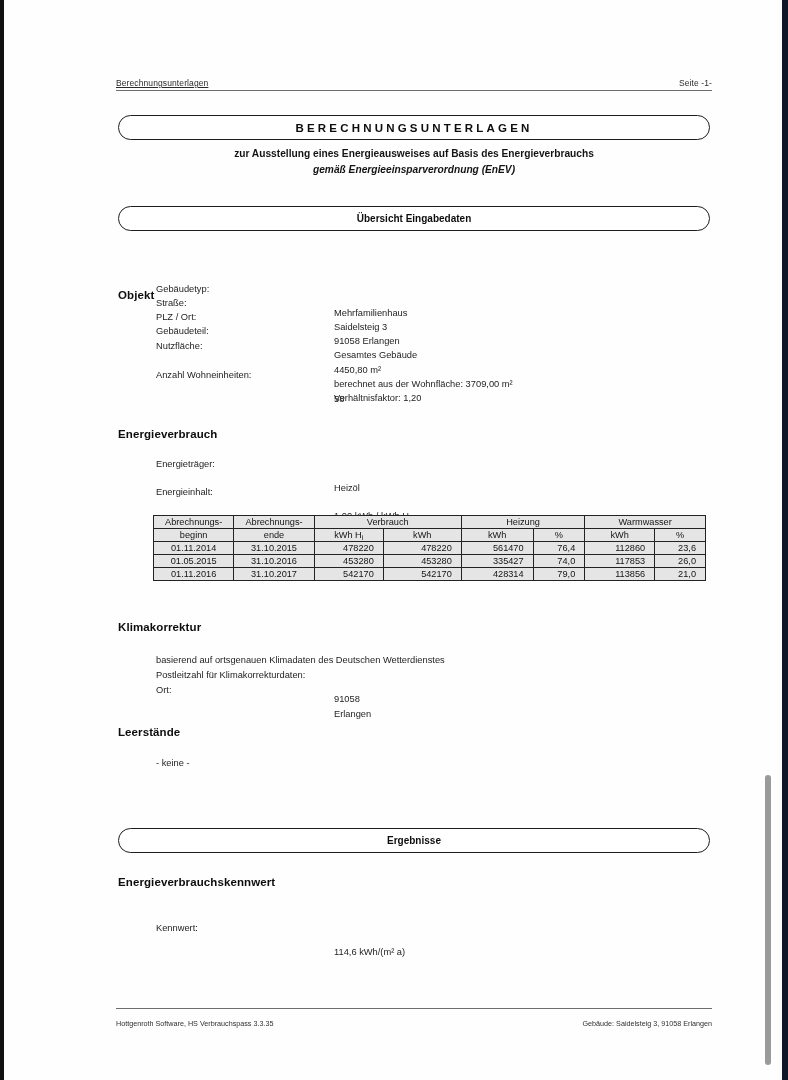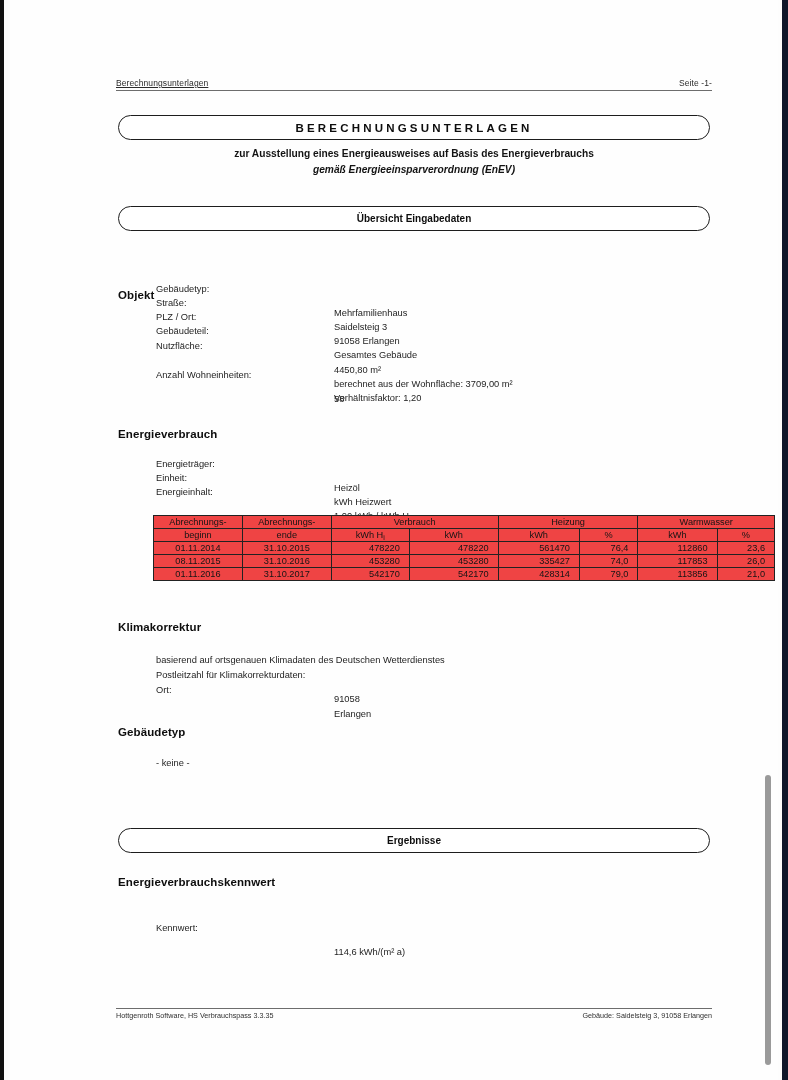--- a/index.html
+++ b/index.html
@@ -151,25 +151,25 @@
     color: #1d1d1d;
   }
 
   sub { font-size: 7px; vertical-align: baseline; position: relative; top: 2px; }
 
   
   #verbrauch-table {
     position: absolute;
     left: 145px;
     top: 515px;
-    width: 622px;
+    width: 553px;
     border-collapse: collapse;
     font-size: 9.2px;
     color: #141414;
-    background: #ef4444;
+    background: #e5e5e5;
   }
   #verbrauch-table td, #verbrauch-table th {
     border: 1px solid #222;
     padding: 1px 4px;
     text-align: center;
     font-weight: normal;
     height: 13px;
     box-sizing: border-box;
   }
   #verbrauch-table th { font-weight: normal; }
@@ -189,21 +189,21 @@
     position: absolute;
     left: 108px;
     top: 1008px;
     width: 596px;
     display: flex;
     justify-content: space-between;
     align-items: flex-start;
     font-size: 7.2px;
     color: #2e2e2e;
     border-top: 1px solid #6d6d6d;
-    padding-top: 2px;
+    padding-top: 10px;
   }
 </style>
 </head>
 <body>
 
 <div id="page-frame">
   <div id="paper">
 
     <div class="run-head">
       <span class="left">Berechnungsunterlagen</span>
@@ -244,23 +244,20 @@
       <span class="lbl"></span><span class="val">Verhältnisfaktor: 1,20</span>
     </div>
     <div class="kv" style="top:370px">
       <span class="lbl">Anzahl Wohneinheiten:</span><span class="val">58</span>
     </div>
 
     <div class="sec-head" id="h-energieverbrauch">Energieverbrauch</div>
 
     <div class="kv" style="top:459px">
       <span class="lbl">Energieträger:</span><span class="val">Heizöl</span>
-    </div>
-    <div class="kv" style="top:473px">
-      <span class="lbl">Einheit:</span><span class="val">kWh Heizwert</span>
     </div>
     <div class="kv" style="top:487px">
       <span class="lbl">Energieinhalt:</span><span class="val"><span>1,00 kWh / kWh H</span><sub>i</sub></span>
     </div>
 
     <table id="verbrauch-table">
       <thead>
         <tr>
           <th class="colw1" rowspan="1">Abrechnungs-</th>
           <th class="colw2" rowspan="1">Abrechnungs-</th>
@@ -284,21 +281,21 @@
           <td class="dt">01.11.2014</td>
           <td class="dt">31.10.2015</td>
           <td class="num">478220</td>
           <td class="num">478220</td>
           <td class="num">561470</td>
           <td class="num">76,4</td>
           <td class="num">112860</td>
           <td class="num">23,6</td>
         </tr>
         <tr>
-          <td class="dt">08.11.2015</td>
+          <td class="dt">01.05.2015</td>
           <td class="dt">31.10.2016</td>
           <td class="num">453280</td>
           <td class="num">453280</td>
           <td class="num">335427</td>
           <td class="num">74,0</td>
           <td class="num">117853</td>
           <td class="num">26,0</td>
         </tr>
         <tr>
           <td class="dt">01.11.2016</td>
@@ -315,21 +312,21 @@
 
     <div class="sec-head" id="h-klimakorrektur">Klimakorrektur</div>
     <div class="plain" style="top:655px">basierend auf ortsgenauen Klimadaten des Deutschen Wetterdienstes</div>
     <div class="kv" style="top:670px">
       <span class="lbl">Postleitzahl für Klimakorrekturdaten:</span><span class="val">91058</span>
     </div>
     <div class="kv" style="top:685px">
       <span class="lbl">Ort:</span><span class="val">Erlangen</span>
     </div>
 
-    <div class="sec-head" id="h-leerstaende">Gebäudetyp</div>
+    <div class="sec-head" id="h-leerstaende">Leerstände</div>
     <div class="plain" style="top:758px">- keine -</div>
 
     <div class="banner" id="banner-ergebnisse">
       <span class="t">Ergebnisse</span>
     </div>
 
     <div class="sec-head" id="h-kennwert">Energieverbrauchskennwert</div>
     <div class="kv" style="top:923px">
       <span class="lbl">Kennwert:</span><span class="val">114,6 kWh/(m² a)</span>
     </div>

